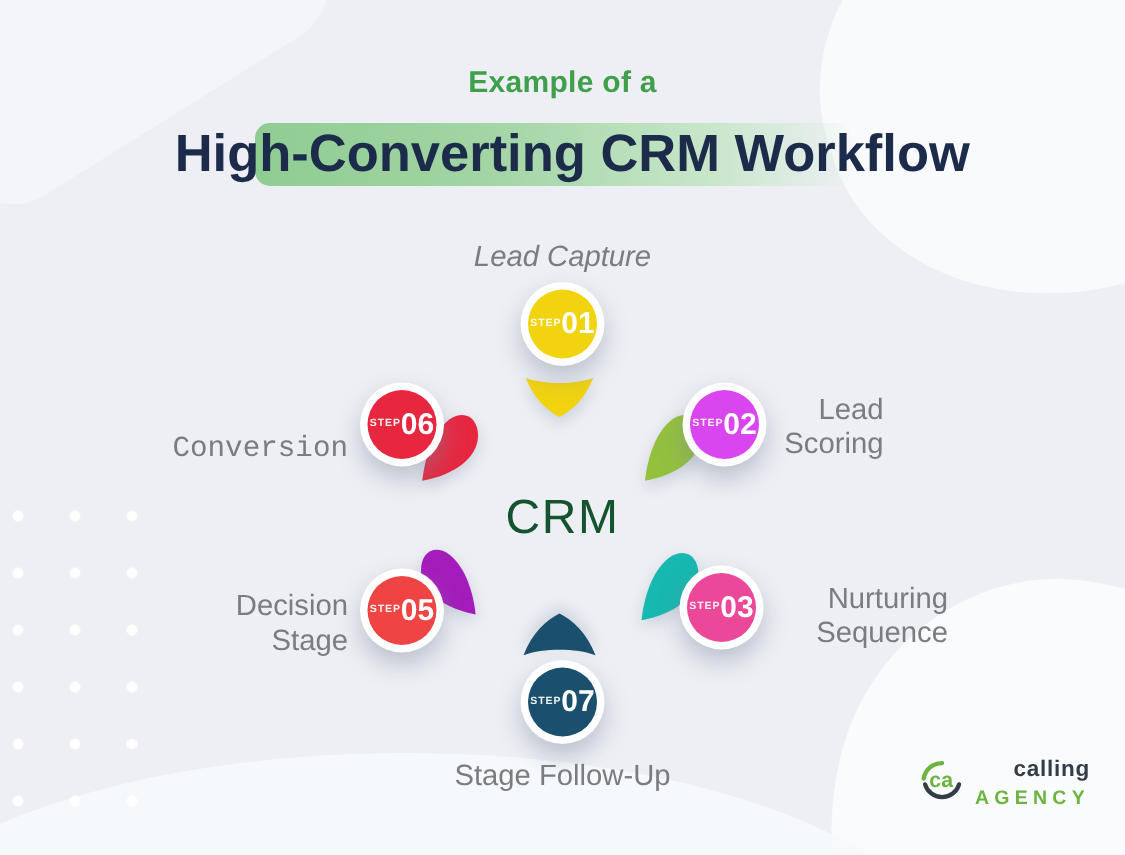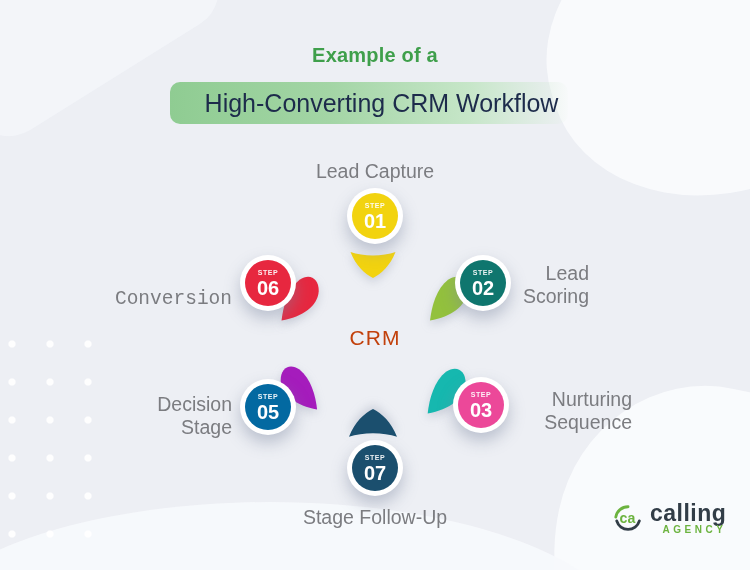--- a/index.html
+++ b/index.html
@@ -20,55 +20,55 @@
            background-image:radial-gradient(circle at 4px 4px,rgba(255,255,255,.95) 3px,rgba(255,255,255,0) 4.2px);
            background-size:38px 38px;pointer-events:none;}
 
   
   .eyebrow{position:absolute;left:0;top:44px;width:750px;text-align:center;
            color:#3f9f4b;font-size:20px;font-weight:700;letter-spacing:.2px;}
   .headline-pill{position:absolute;left:170px;top:82px;width:398px;height:42px;
            border-radius:10px;
            background:linear-gradient(90deg,#8fcc92 0%,#a3d5a5 40%,#c6e6c8 75%,rgba(237,244,238,0.12) 100%);
            display:flex;align-items:center;justify-content:center;}
-  .headline-pill span{color:#1d2b4b;font-size:25px;font-weight:400;white-space:nowrap;margin-left:25px;}
+  .headline-pill span{color:#1d2b4b;font-size:35px;font-weight:700;white-space:nowrap;margin-left:25px;}
 
   
   .crm-center{position:absolute;left:320px;top:326px;width:110px;text-align:center;
-           color:#c2410c;font-size:21px;letter-spacing:1px;}
+           color:#14532d;font-size:32px;letter-spacing:1px;}
 
   .petal{position:absolute;filter:drop-shadow(0 4px 5px rgba(120,130,155,.28));}
   .petal svg{display:block;width:100%;height:100%;}
 
   .ring{position:absolute;width:46px;height:46px;background:#fff;border-radius:50%;
         padding:5px;box-shadow:0 8px 16px rgba(125,135,160,.45);}
-  .cir{width:46px;height:46px;border-radius:50%;display:flex;flex-direction:column;
+  .cir{width:46px;height:46px;border-radius:50%;display:flex;flex-direction:row;
        align-items:center;justify-content:center;line-height:1;}
   .cir .stp{font-size:7px;font-weight:700;color:rgba(255,255,255,.92);letter-spacing:.6px;margin-bottom:2px;}
   .cir .num{font-size:20px;font-weight:700;color:#fff;}
   .cir-1{background:#f2d30f;}
-  .cir-2{background:#0f766e;}
+  .cir-2{background:#d946ef;}
   .cir-3{background:#ec4899;}
   .cir-4{background:#1b4f6e;}
-  .cir-5{background:#0369a1;}
+  .cir-5{background:#ef4444;}
   .cir-6{background:#e7273f;justify-content:center;}
 
   .step-label{position:absolute;color:#7b7c80;font-size:19.5px;line-height:23px;}
-  .lbl-1{left:275px;top:160px;width:200px;text-align:center;}
+  .lbl-1{left:275px;top:160px;width:200px;text-align:center;font-style:italic;}
   .lbl-2{left:517px;top:262px;width:72px;text-align:right;}
   .lbl-3{left:528px;top:388px;width:104px;text-align:right;}
   .lbl-4{left:275px;top:506px;width:200px;text-align:center;}
   .lbl-5{left:112px;top:393px;width:120px;text-align:right;}
   .lbl-6{left:92px;top:288px;width:140px;text-align:right;font-family:Liberation Mono, monospace;}
 
   
   .logo{position:absolute;left:612px;top:503px;display:flex;align-items:center;gap:4px;}
   .logo-text{display:flex;flex-direction:column;align-items:flex-end;}
-  .logo-brand{color:#323d47;font-size:23px;font-weight:600;letter-spacing:.5px;line-height:20px;}
-  .logo-sub{color:#6cb33f;font-size:10px;font-weight:700;letter-spacing:3.5px;margin-top:1px;}
+  .logo-brand{color:#323d47;font-size:15px;font-weight:600;letter-spacing:.5px;line-height:20px;}
+  .logo-sub{color:#6cb33f;font-size:13px;font-weight:700;letter-spacing:3.5px;margin-top:1px;}
 </style>
 </head>
 <body>
 
 <div class="blob blob-tl"></div>
 <div class="blob blob-tr"></div>
 <div class="blob blob-br"></div>
 <div class="blob blob-bottom"></div>
 <div class="dot-grid"></div>
 

